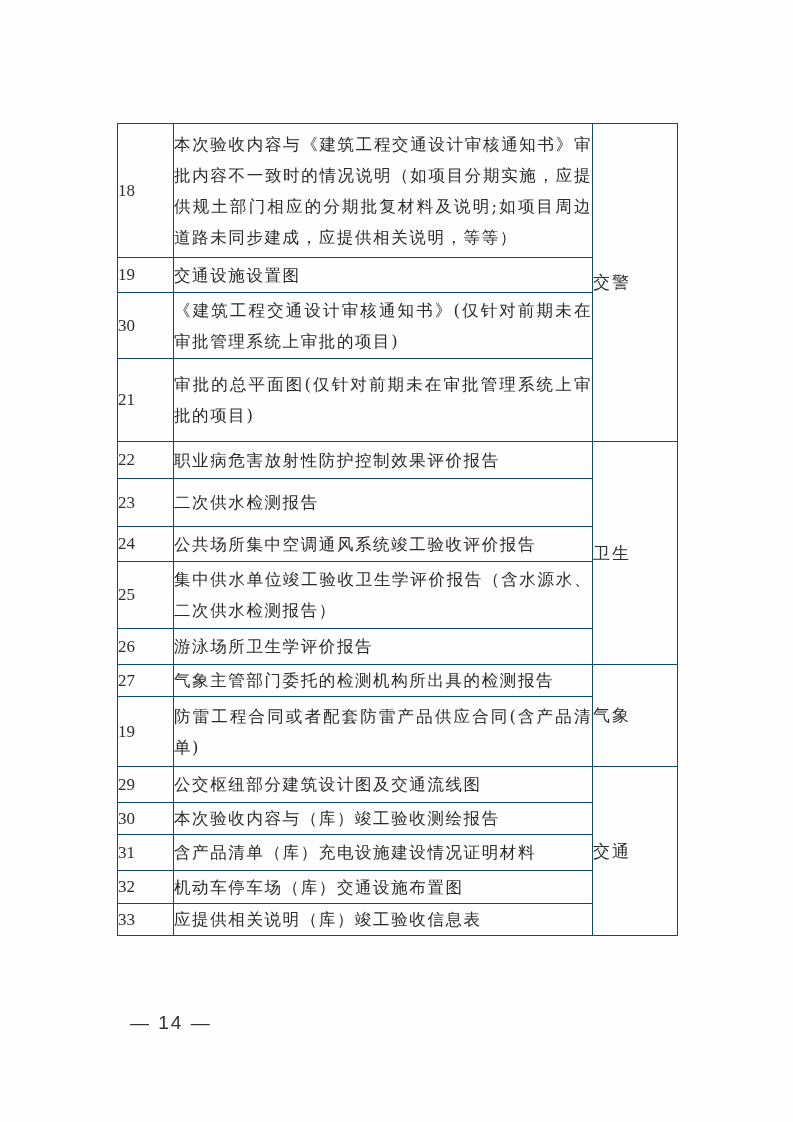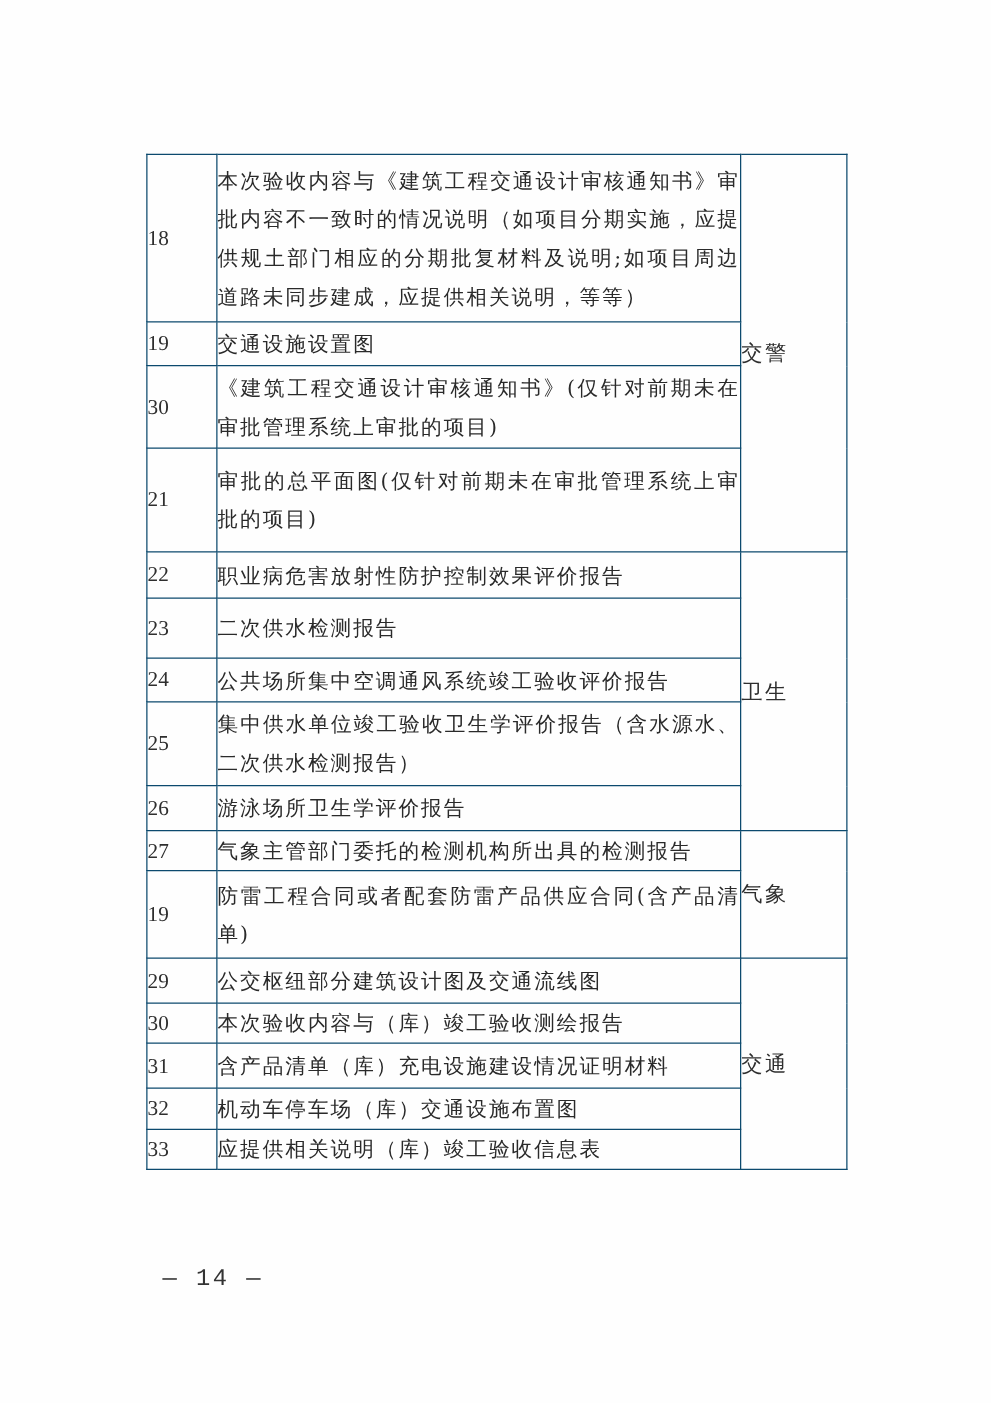--- a/index.html
+++ b/index.html
@@ -53,21 +53,21 @@
     td.dept {
       text-align: left;
       font-size: 17px;
       letter-spacing: 2px;
       color: #2e2e2e;
     }
     .footer {
       position: absolute;
       left: 130px;
       top: 1012px;
-      font-family: Liberation Mono, monospace;
+      font-family: Liberation Sans, sans-serif;
       font-size: 19px;
       color: #333;
       letter-spacing: 2px;
     }
   </style>
 </head>
 <body>
 
 <div class="page">
   <table class="doc-table">

